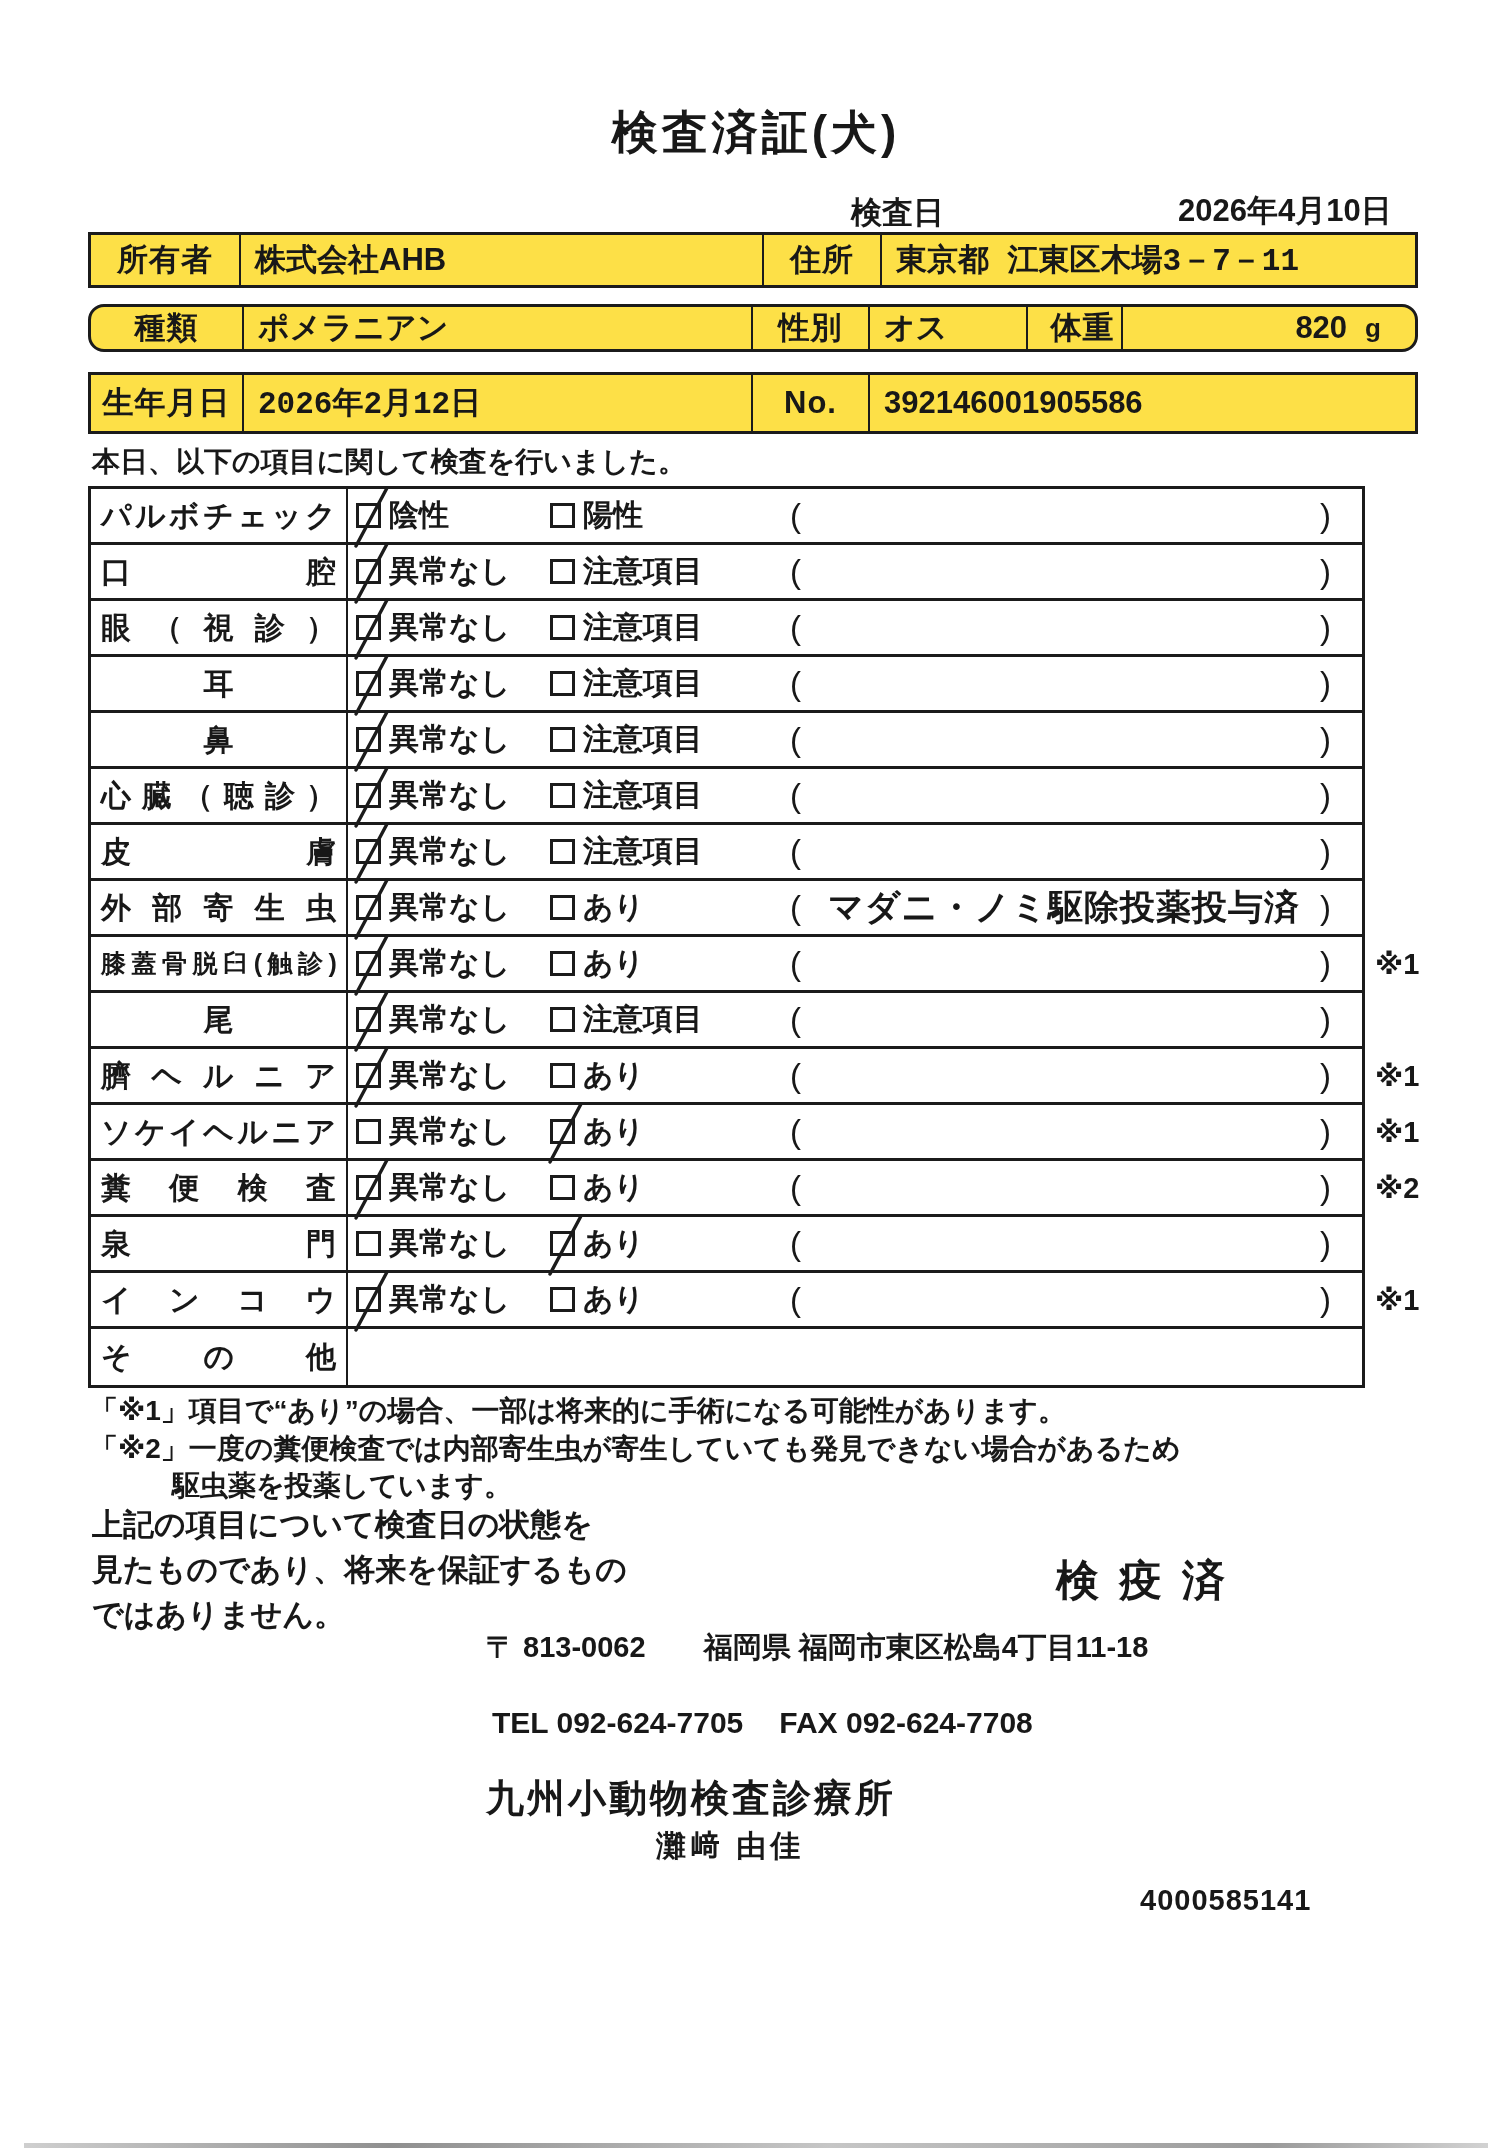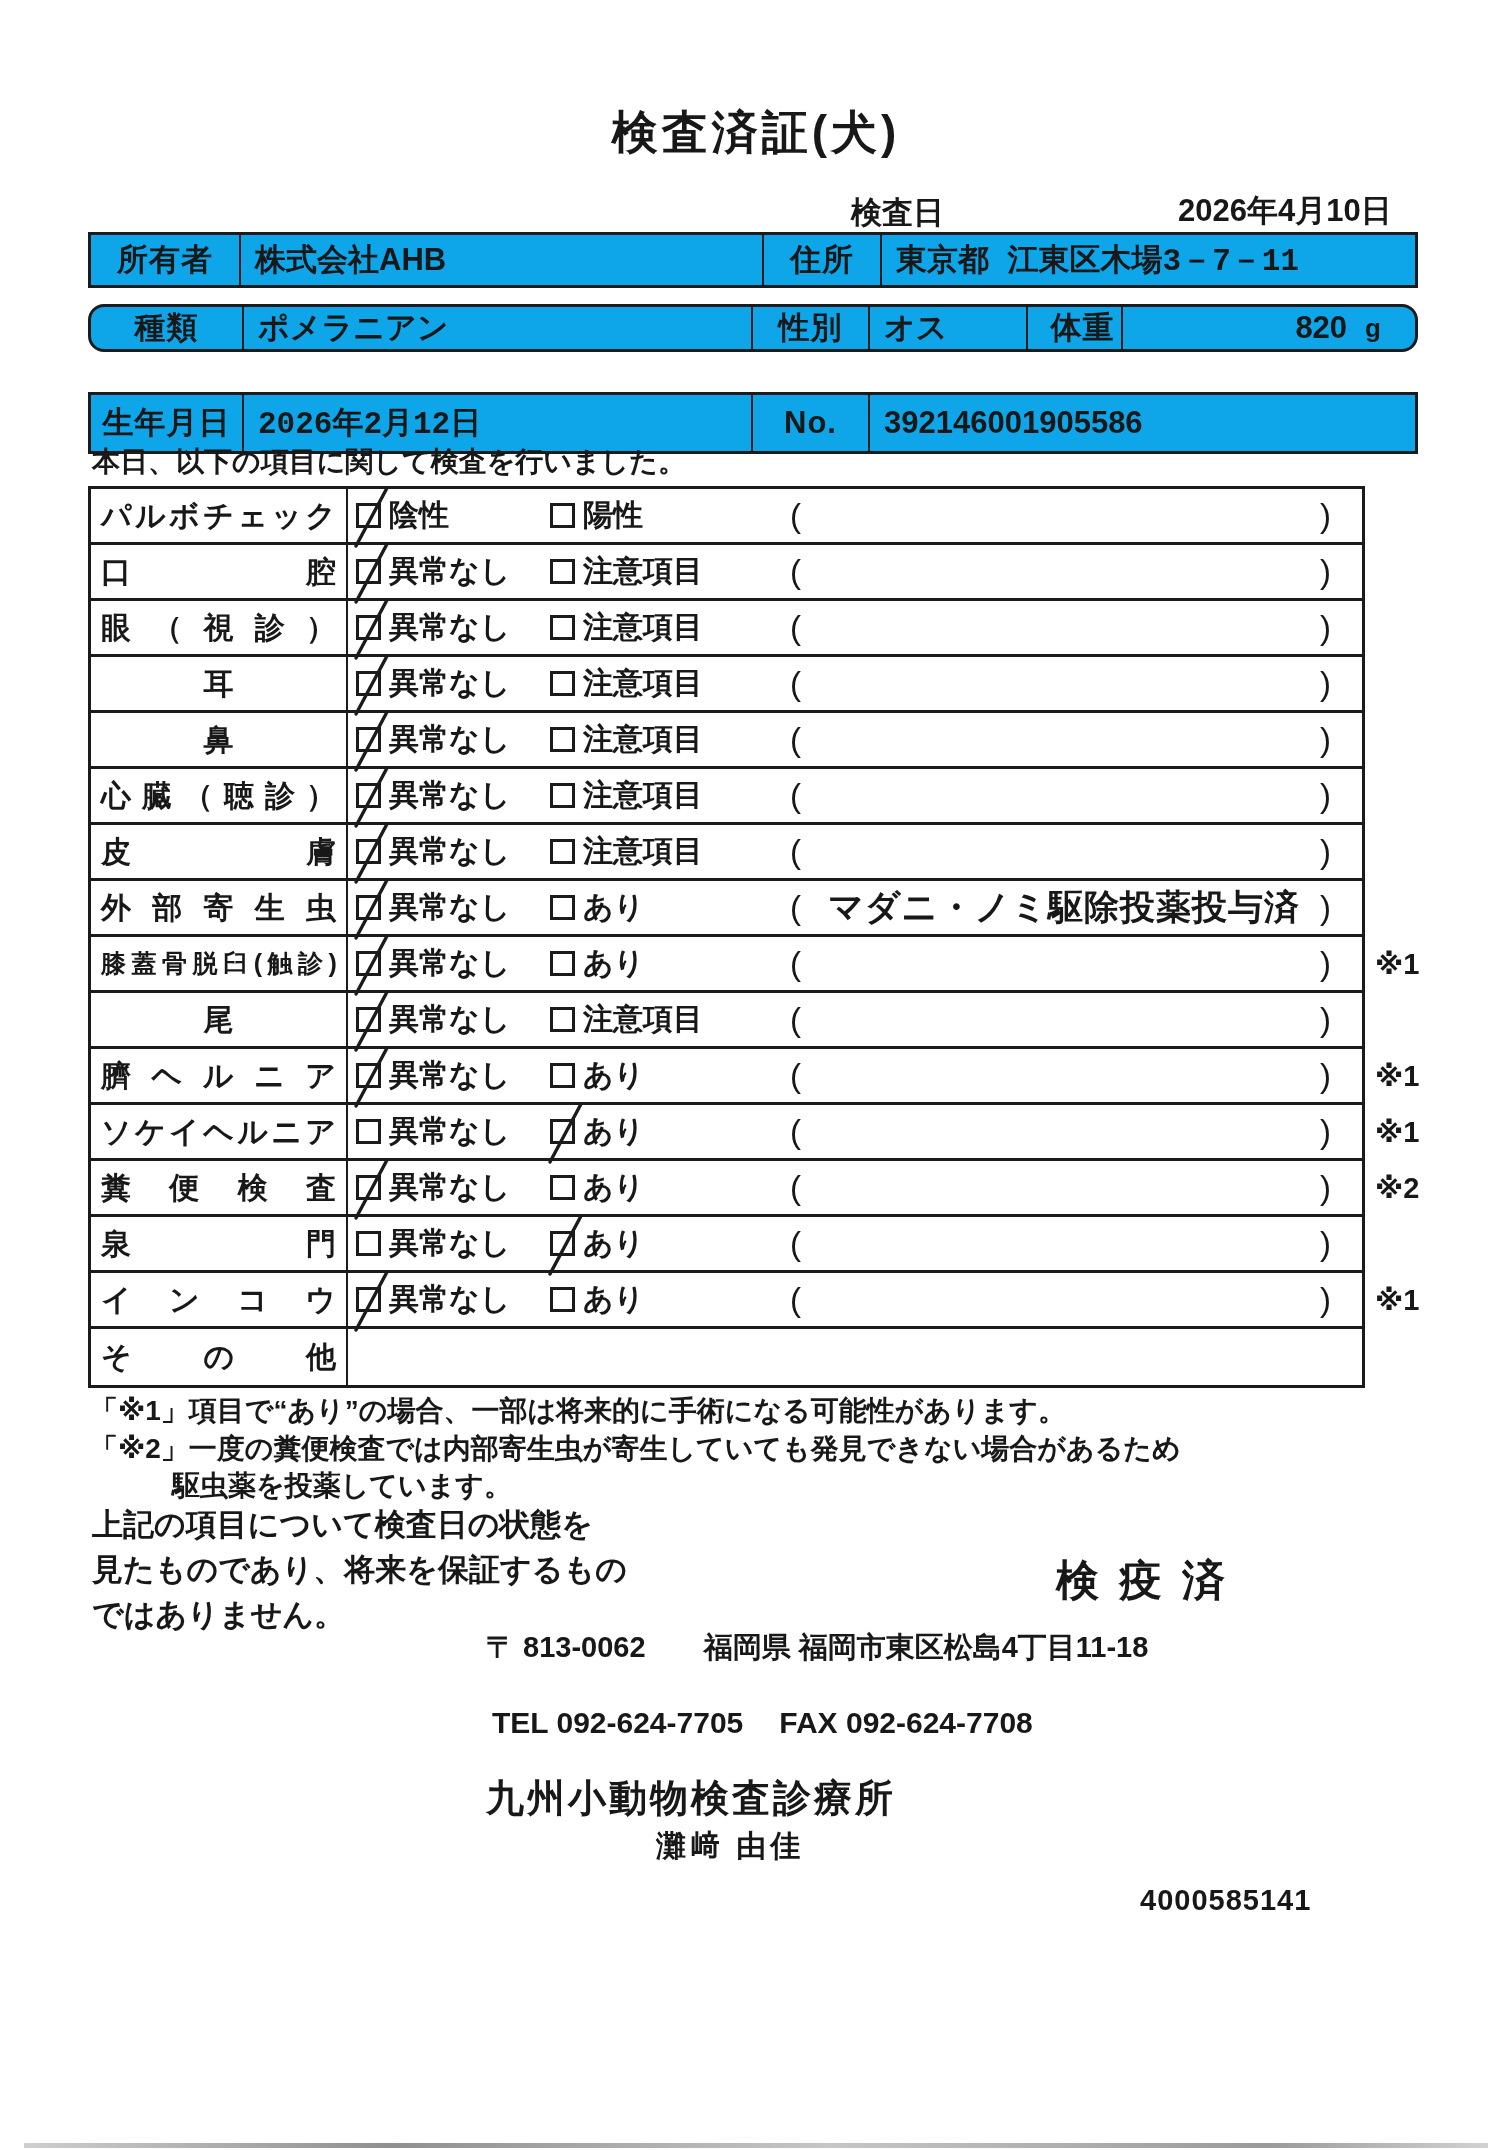--- a/index.html
+++ b/index.html
@@ -8,29 +8,29 @@
     font-family:"Liberation Sans","DejaVu Sans",sans-serif;
     color:#181818;font-weight:bold;overflow:hidden;margin:0 auto;
   }
   
   .title{position:absolute;top:102px;left:0;width:100%;text-align:center;
     font-size:46px;letter-spacing:4px;}
   .insp-date-label{position:absolute;top:192px;left:851px;font-size:31px;}
   .insp-date-value{position:absolute;top:190px;left:1178px;font-size:31px;}
   
   .itable{position:absolute;left:88px;width:1330px;display:flex;
-    border:3px solid #1b1b1b;box-sizing:border-box;background:#0ea5e9;}
+    border:3px solid #1b1b1b;box-sizing:border-box;background:#fde047;}
   .itable .cell{border-right:2px solid #1b1b1b;box-sizing:border-box;
     display:flex;align-items:center;font-size:31px;overflow:hidden;}
   .itable .cell:last-child{border-right:none;}
   .itable .lab{justify-content:center;letter-spacing:1px;}
   .itable .val{padding-left:14px;}
   #t-owner{top:232px;height:56px;}
   #t-animal{top:304px;height:48px;border-radius:16px;}
-  #t-birth{top:372px;height:62px;margin-top:20px;}
+  #t-birth{top:372px;height:62px;}
   .w-owner-lab{flex:0 0 150px;} .w-owner-val{flex:0 0 523px;}
   .w-addr-lab{flex:0 0 118px;text-align:right;}  .w-addr-val{flex:1;font-family:Liberation Mono, monospace;}
   .w-sp-lab{flex:0 0 153px;}    .w-sp-val{flex:0 0 509px;}
   .w-sex-lab{flex:0 0 117px;}   .w-sex-val{flex:0 0 158px;}
   .w-wt-lab{flex:0 0 95px;padding-left:16px;}     .w-wt-val{flex:1;justify-content:flex-end;padding-right:34px;gap:18px;}
   .w-bd-lab{flex:0 0 153px;}    .w-bd-val{flex:0 0 509px;font-family:Liberation Mono, monospace;}
   .w-no-lab{flex:0 0 117px;}    .w-no-val{flex:1;}
   .unit{font-size:26px;}
   
   .intro{position:absolute;left:92px;top:443px;font-size:28px;}

